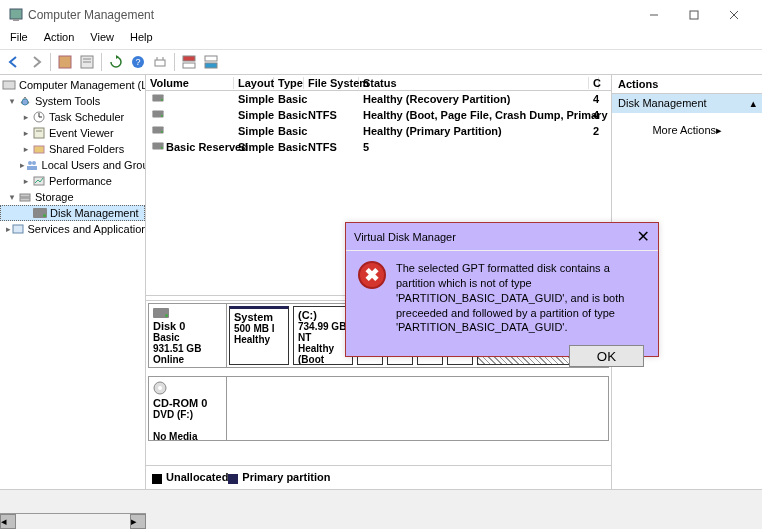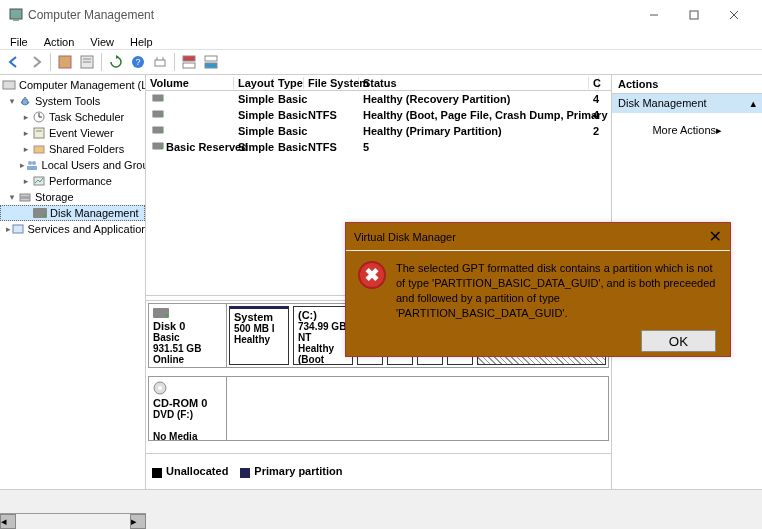--- a/index.html
+++ b/index.html
@@ -1,20 +1,20 @@
 <!DOCTYPE html>
 <html><head>
 <meta charset="utf-8">
 <style>
 * { box-sizing: border-box; margin: 0; padding: 0; }
 body { font-family: "Segoe UI", Tahoma, sans-serif; font-size: 11px; color: #000; background: #fff; overflow: hidden; width: 762px; height: 529px; position: relative; }
 .titlebar { height: 30px; display: flex; align-items: center; padding: 0 8px; color: #555; font-size: 12px; }
 .titlebar .spacer { flex: 1; }
 .winbtn { width: 40px; height: 28px; display: flex; align-items: center; justify-content: center; color: #555; }
-.menubar { height: 20px; display: flex; align-items: flex-end; padding: 0 4px; gap: 4px; border-bottom: 1px solid #e0e0e0; }
+.menubar { height: 20px; display: flex; align-items: flex-start; padding: 0 4px; gap: 4px; border-bottom: 1px solid #e0e0e0; }
 .menubar span { padding: 1px 6px; cursor: default; }
 .toolbar { height: 25px; display: flex; align-items: center; padding: 0 4px; gap: 2px; border-bottom: 1px solid #ccc; }
 .toolicon { width: 20px; height: 20px; display: flex; align-items: center; justify-content: center; }
 .toolicon svg { width: 16px; height: 16px; }
 .tooldiv { width: 1px; height: 18px; background: #ccc; margin: 0 2px; }
 .main { display: flex; height: 414px; }
 .treepane { width: 146px; border-right: 1px solid #ccc; padding: 2px 0; overflow: hidden; }
 .tnode { display: flex; align-items: center; height: 16px; padding-left: 2px; white-space: nowrap; }
 .tnode .twisty { width: 12px; text-align: center; color: #666; font-size: 9px; }
 .tnode.sel { background: #cce8ff; border: 1px dotted #666; }
@@ -27,29 +27,29 @@
 .col-vol { width: 88px; } .col-layout { width: 40px; } .col-type { width: 30px; }
 .col-fs { width: 55px; } .col-status { width: 230px; } .col-c { width: 10px; }
 .splitter { height: 6px; background: #fff; border-top: 1px solid #ccc; border-bottom: 1px solid #ccc; display:flex; justify-content:center; color:#888; }
 .diskview { flex: 1; overflow: hidden; padding: 2px; }
 .diskrow { display: flex; border: 1px solid #999; margin-bottom: 8px; height: 65px; }
 .diskhdr { width: 78px; border-right: 1px solid #999; padding: 4px; font-size: 10px; background: #fff; }
 .diskhdr b { font-size: 11px; }
 .part { border: 1px solid #333; margin: 2px; padding: 2px 4px; font-size: 10px; overflow: hidden; }
 .part b { font-size: 11px; }
 .hatched { background: repeating-linear-gradient(45deg, #999 0, #999 1px, #fff 1px, #fff 4px); }
-.legend { height: 36px; border-top: 1px solid #ccc; display: flex; align-items: center; padding: 0 6px; gap: 12px; font-size: 11px; }
+.legend { height: 24px; border-top: 1px solid #ccc; display: flex; align-items: center; padding: 0 6px; font-size: 11px; }
 .legendbox { width: 10px; height: 10px; display: inline-block; margin-right: 4px; vertical-align: middle; }
 .actionpane { width: 150px; }
 .actionpane .hdr { background: #fff; border-bottom: 1px solid #ccc; padding: 3px 6px; font-weight: bold; }
 .actionpane .sel { background: #cde6f7; padding: 3px 6px; display: flex; justify-content: space-between; }
 .actionpane .item { padding: 11px 14px; display: flex; justify-content: center; }
 .statusarea { height: 40px; border-top: 1px solid #ccc; background: #f0f0f0; display:flex; }
 .scrollbit { background: #c0c0c0; border: 1px solid #888; }
-.dialog { position: absolute; left: 345px; top: 222px; width: 386px; height: 135px; background: #a16207; border: 1px solid #a33; box-shadow: 0 0 6px rgba(0,0,0,0.15); font-size: 11px; }
+.dialog { position: absolute; left: 345px; top: 222px; width: 314px; height: 135px; background: #c4b5fd; border: 1px solid #a33; box-shadow: 0 0 6px rgba(0,0,0,0.15); font-size: 11px; }
 .dialog .dtitle { height: 28px; display: flex; align-items: center; padding: 0 8px; border-bottom: 1px solid #eee; }
 .dialog .dtitle .x { margin-left: auto; font-size: 16px; }
 .dialog .dbody { display: flex; padding: 10px 12px; gap: 10px; }
 .dialog .dicon { width: 28px; height: 28px; border-radius: 50%; background: #d4362f; display:flex; align-items:center; justify-content:center; color:#fff; font-weight:bold; font-size:18px; flex-shrink:0; border:2px solid #a82020; }
 .dialog .dfoot { text-align: right; padding: 0 14px 10px; }
 .dialog button { width: 75px; height: 22px; background: #e6e6e6; border: 1px solid #888; }
 .diskico { width:16px; height:10px; background:#888; border-radius:1px; position:relative; display:inline-block; }
 .diskico::after { content:''; position:absolute; right:1px; bottom:1px; width:3px;height:3px;background:#4a4;border-radius:50%; }
 </style>
 </head>

